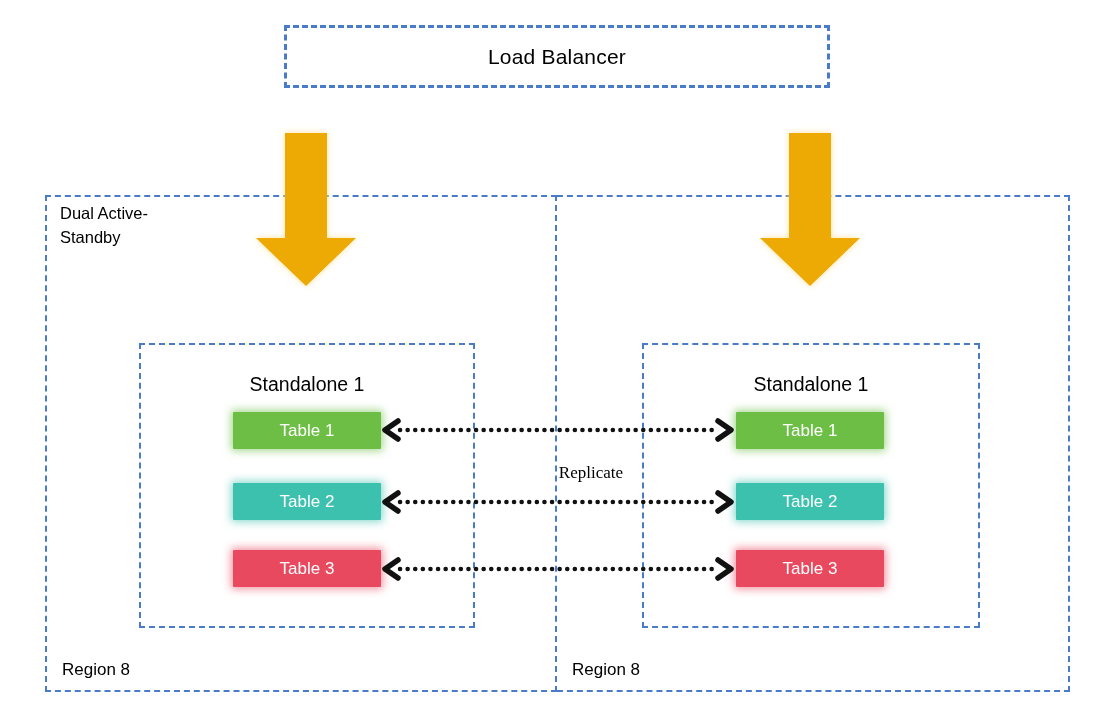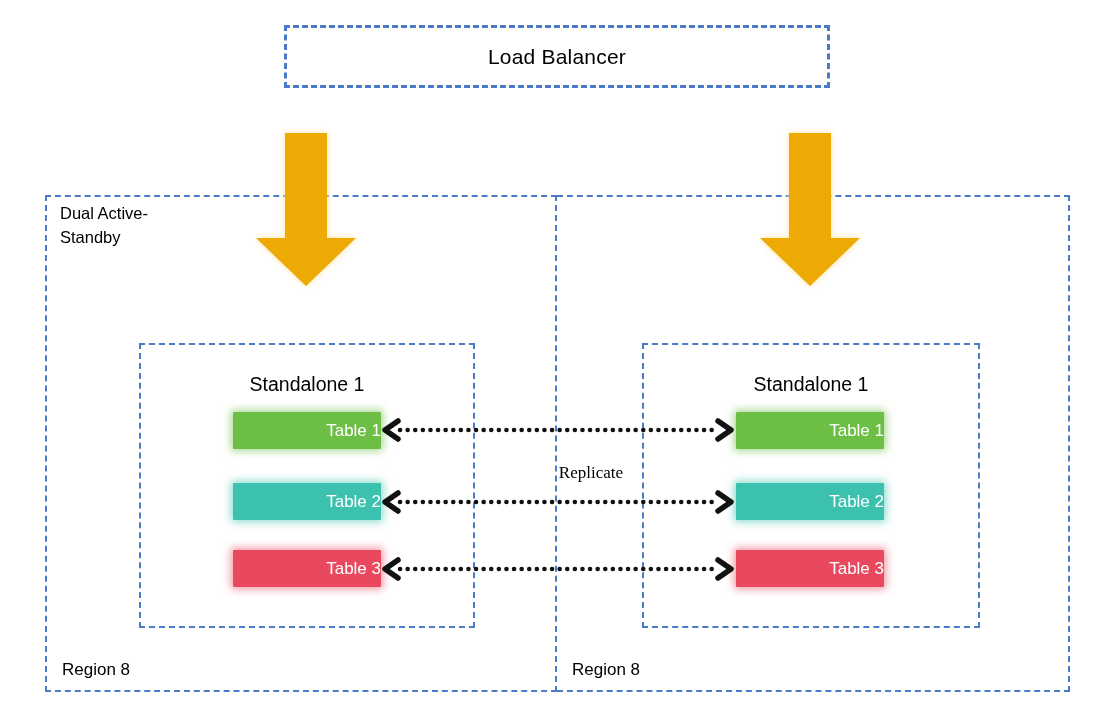--- a/index.html
+++ b/index.html
@@ -35,21 +35,21 @@
   }
   .standalone-1 { left: 139px; top: 343px; width: 336px; height: 285px; }
   .standalone-2 { left: 642px; top: 343px; width: 338px; height: 285px; }
   .standalone-title {
     position: absolute; top: 12px; left: 0; width: 100%;
     text-align: center; font-size: 19.5px; margin-top: 16px;
   }
   .table-chip {
     position: absolute;
     width: 148px; height: 37px;
-    display: flex; align-items: center; justify-content: flex-end;
+    display: flex; align-items: center; justify-content: center;
     color: #ffffff; font-size: 17px;
     border-radius: 1px;
   }
   .s1-chip { left: 233px; }
   .s2-chip { left: 736px; }
   .row-1 { top: 412px; }
   .row-2 { top: 483px; }
   .row-3 { top: 550px; }
   .replicate-label {
     position: absolute; left: 493px; top: 463px; width: 130px;

